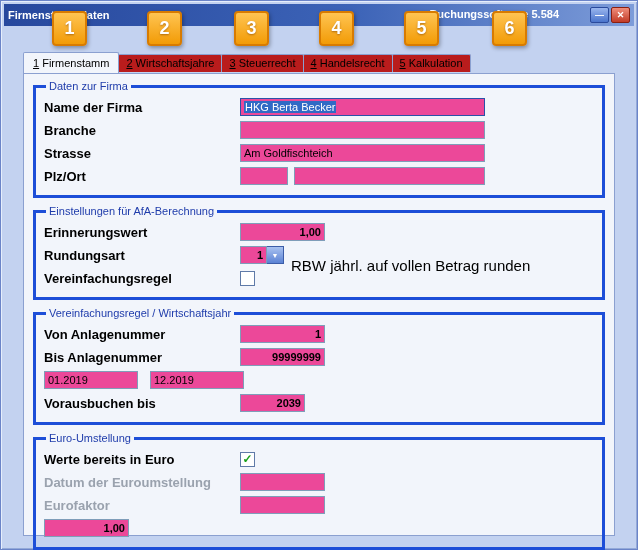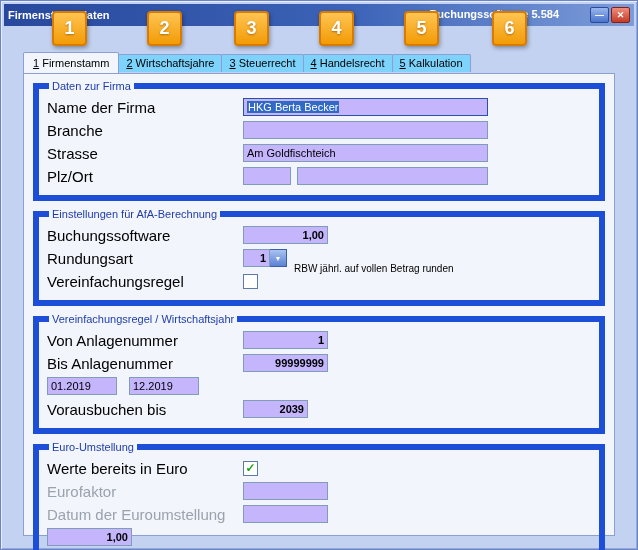--- a/index.html
+++ b/index.html
@@ -10,44 +10,44 @@
   .title-left{white-space:nowrap;}
   .title-right{position:absolute;right:75px;top:4px;white-space:nowrap;font-weight:bold;}
   .winbtns{position:absolute;right:4px;top:3px;display:flex;gap:2px;}
   .winbtn{width:19px;height:16px;border-radius:2px;display:flex;align-items:center;justify-content:center;font-size:9px;font-weight:bold;color:#fff;cursor:default;box-sizing:border-box;}
   .btn-min{background:linear-gradient(#9ab6ee,#4a74cc);border:1px solid #2a4a9c;}
   .btn-close{background:linear-gradient(#ef8d7b,#c23b27);border:1px solid #8a1f10;}
   
   .marker{position:absolute;top:10px;width:35px;height:35px;background:linear-gradient(#ffc452,#f29b06);border:2px solid #d87b00;border-radius:4px;color:#fff;font-size:18px;font-weight:bold;display:flex;align-items:center;justify-content:center;z-index:60;box-shadow:1px 2px 4px rgba(0,0,0,.35);text-shadow:0 1px 2px rgba(120,60,0,.55);box-sizing:border-box;}
   
   .tabs{position:absolute;left:22px;top:51px;display:flex;align-items:flex-end;z-index:5;}
-  .tab{background:#7dd3fc;border:1px solid #8ba0d0;border-bottom:none;padding:2px 7px 3px 7px;font-size:11px;color:#000;margin-right:-1px;border-radius:2px 2px 0 0;white-space:nowrap;}
+  .tab{background:#b91c1c;border:1px solid #8ba0d0;border-bottom:none;padding:2px 7px 3px 7px;font-size:11px;color:#000;margin-right:-1px;border-radius:2px 2px 0 0;white-space:nowrap;}
   .tab.active{background:#f2f5fb;padding:4px 9px;position:relative;z-index:6;margin-bottom:-1px;}
   .accel{text-decoration:underline;}
   
   .page{position:absolute;left:22px;top:72px;right:22px;bottom:13px;background:#f2f5fb;border:1px solid #8ba0d0;box-sizing:border-box;padding:6px 9px;z-index:4;}
-  fieldset{border:6px solid #1d4ed8;margin:0 0 7px 0;padding:2px 24px 6px 8px;}
+  fieldset{border:3px solid #1d4ed8;margin:0 0 7px 0;padding:2px 24px 6px 8px;}
   legend{color:#1f3cab;font-size:11px;padding:0 3px;margin-left:2px;}
   .row{display:flex;align-items:center;margin:3px 0;height:20px;}
-  .lbl{width:196px;font-size:15px;color:#000;flex-shrink:0;}
+  .lbl{width:196px;font-size:13px;color:#000;flex-shrink:0;font-weight:bold;}
   .lbl.disabled{color:#9aa2ae;}
-  input,.textbox{height:18px;border:1px solid #7f9db9;background:#c4b5fd;font-family:"Liberation Sans",sans-serif;font-size:11px;padding:0 3px;box-sizing:border-box;outline:none;}
+  input,.textbox{height:18px;border:1px solid #7f9db9;background:#ec4899;font-family:"Liberation Sans",sans-serif;font-size:11px;padding:0 3px;box-sizing:border-box;outline:none;}
   .textbox{display:flex;align-items:center;}
   .num{text-align:right;font-weight:bold;}
   .sel{background:#316ac5;color:#fff;padding:0 1px;}
   .w-wide{width:245px;}
   .w-plz{width:48px;margin-right:6px;}
   .w-ort{width:191px;}
   .w-num{width:85px;}
   .w-combo{width:27px;}
-  .w-date{width:70px;}
+  .w-date{width:94px;}
   .w-year{width:65px;}
   .combo{display:flex;align-items:stretch;}
   .combo-btn{width:17px;height:18px;background:linear-gradient(#a9c2f0,#5b82d4);border:1px solid #3c5da8;border-left:none;display:flex;align-items:center;justify-content:center;color:#fff;font-size:7px;box-sizing:border-box;}
-  .combo-desc{font-size:10px;margin-left:7px;white-space:nowrap;margin-top:20px;}
+  .combo-desc{font-size:15px;margin-left:7px;white-space:nowrap;margin-top:20px;}
   .checkbox{width:13px;height:13px;background:#fff;border:1px solid #5f7aa8;display:flex;align-items:center;justify-content:center;font-size:12px;font-weight:bold;color:#18a018;line-height:1;box-sizing:content-box;}
   .gap-date{width:12px;}
 </style>
 </head>
 <body>
 
 <div class="stage">
   <div class="window">
 
     <div class="titlebar">
@@ -109,21 +109,21 @@
         <div class="row">
           <span class="lbl">Plz/Ort</span>
           <input class="w-plz" value="" style="">
           <input class="w-ort" value="" style="">
         </div>
       </fieldset>
 
       <fieldset>
         <legend>Einstellungen für AfA-Berechnung</legend>
         <div class="row">
-          <span class="lbl">Buchungssoftware</span>
+          <span class="lbl">Erinnerungswert</span>
           <input class="w-num num" value="1,00" style="">
         </div>
         <div class="row">
           <span class="lbl">Rundungsart</span>
           <span class="combo">
             <input class="w-combo num" value="1" style="">
             <span class="combo-btn">
                 <span>▼</span>
               </span>
           </span>
@@ -158,25 +158,25 @@
 
       <fieldset>
         <legend>Euro-Umstellung</legend>
         <div class="row">
           <span class="lbl">Werte bereits in Euro</span>
           <span class="checkbox">
               <span>✓</span>
             </span>
         </div>
         <div class="row">
-          <span class="lbl disabled">Eurofaktor</span>
+          <span class="lbl disabled">Datum der Euroumstellung</span>
           <input class="w-num" value="" style="">
         </div>
         <div class="row">
-          <span class="lbl disabled">Datum der Euroumstellung</span>
+          <span class="lbl disabled">Eurofaktor</span>
           <input class="w-num" value="" style="">
         </div>
         <div class="row">
           <input class="w-num num" value="1,00" style="">
         </div>
       </fieldset>
 
     </div>
   </div>
 </div>

